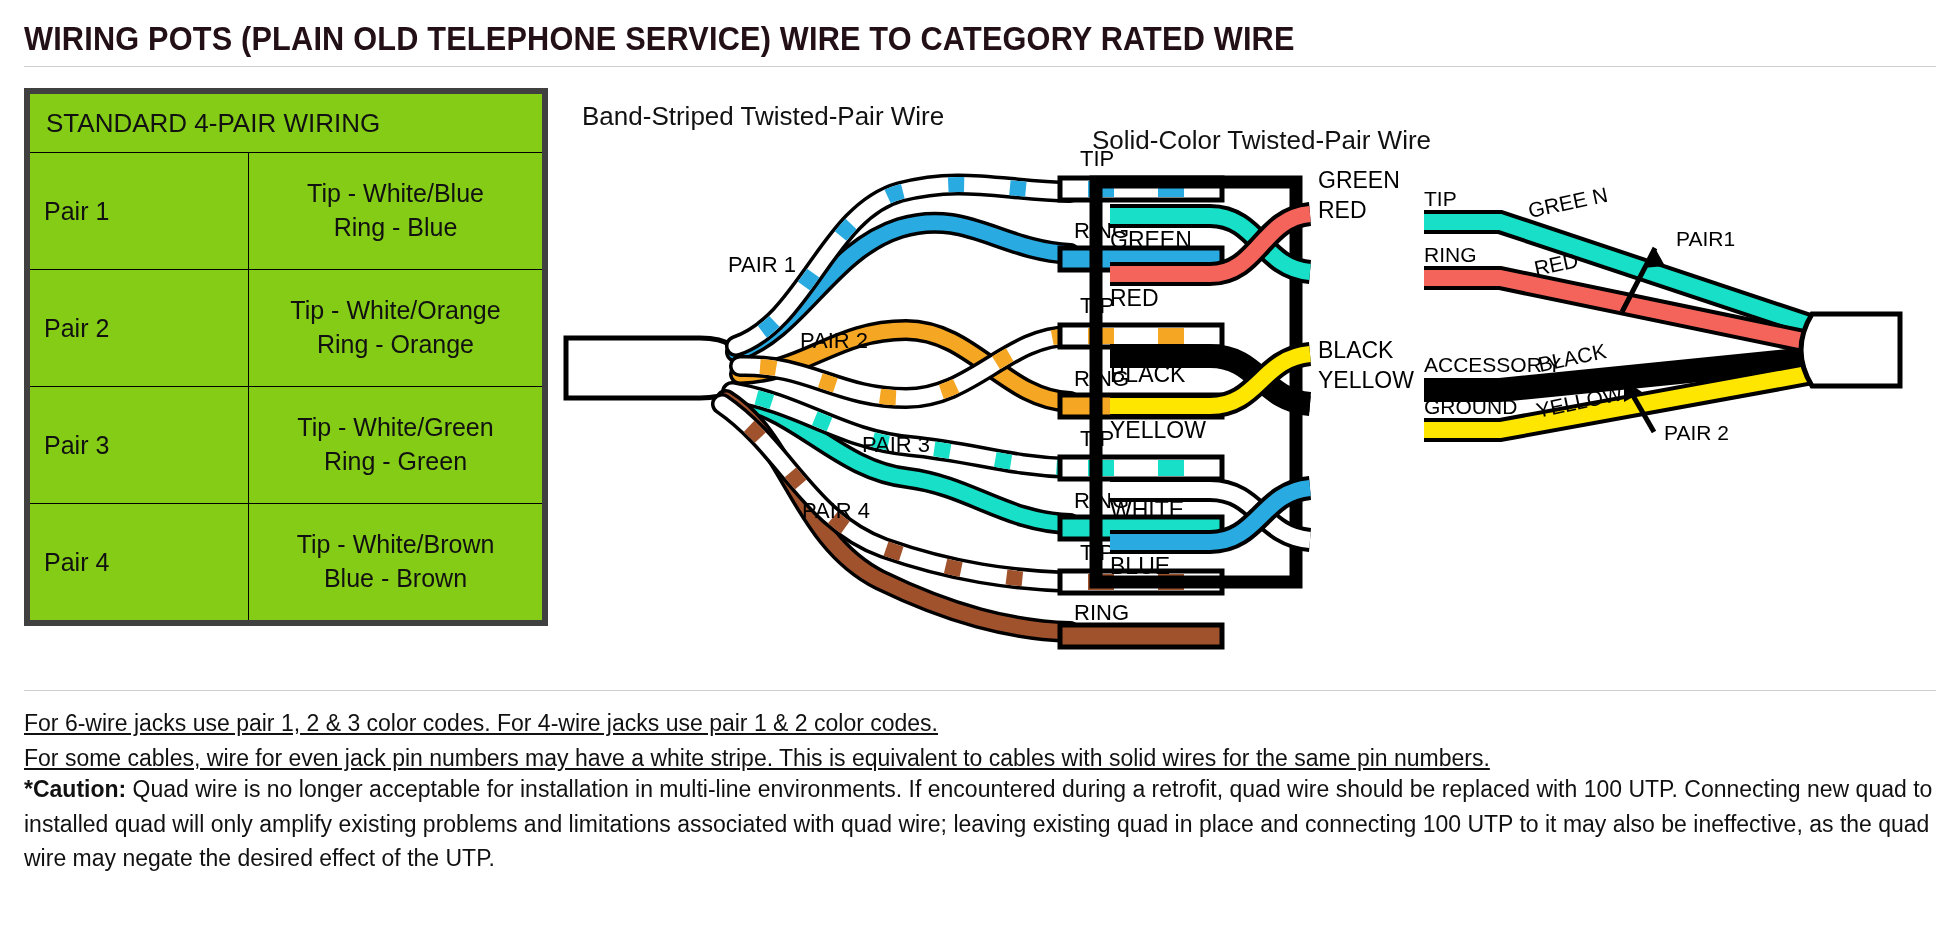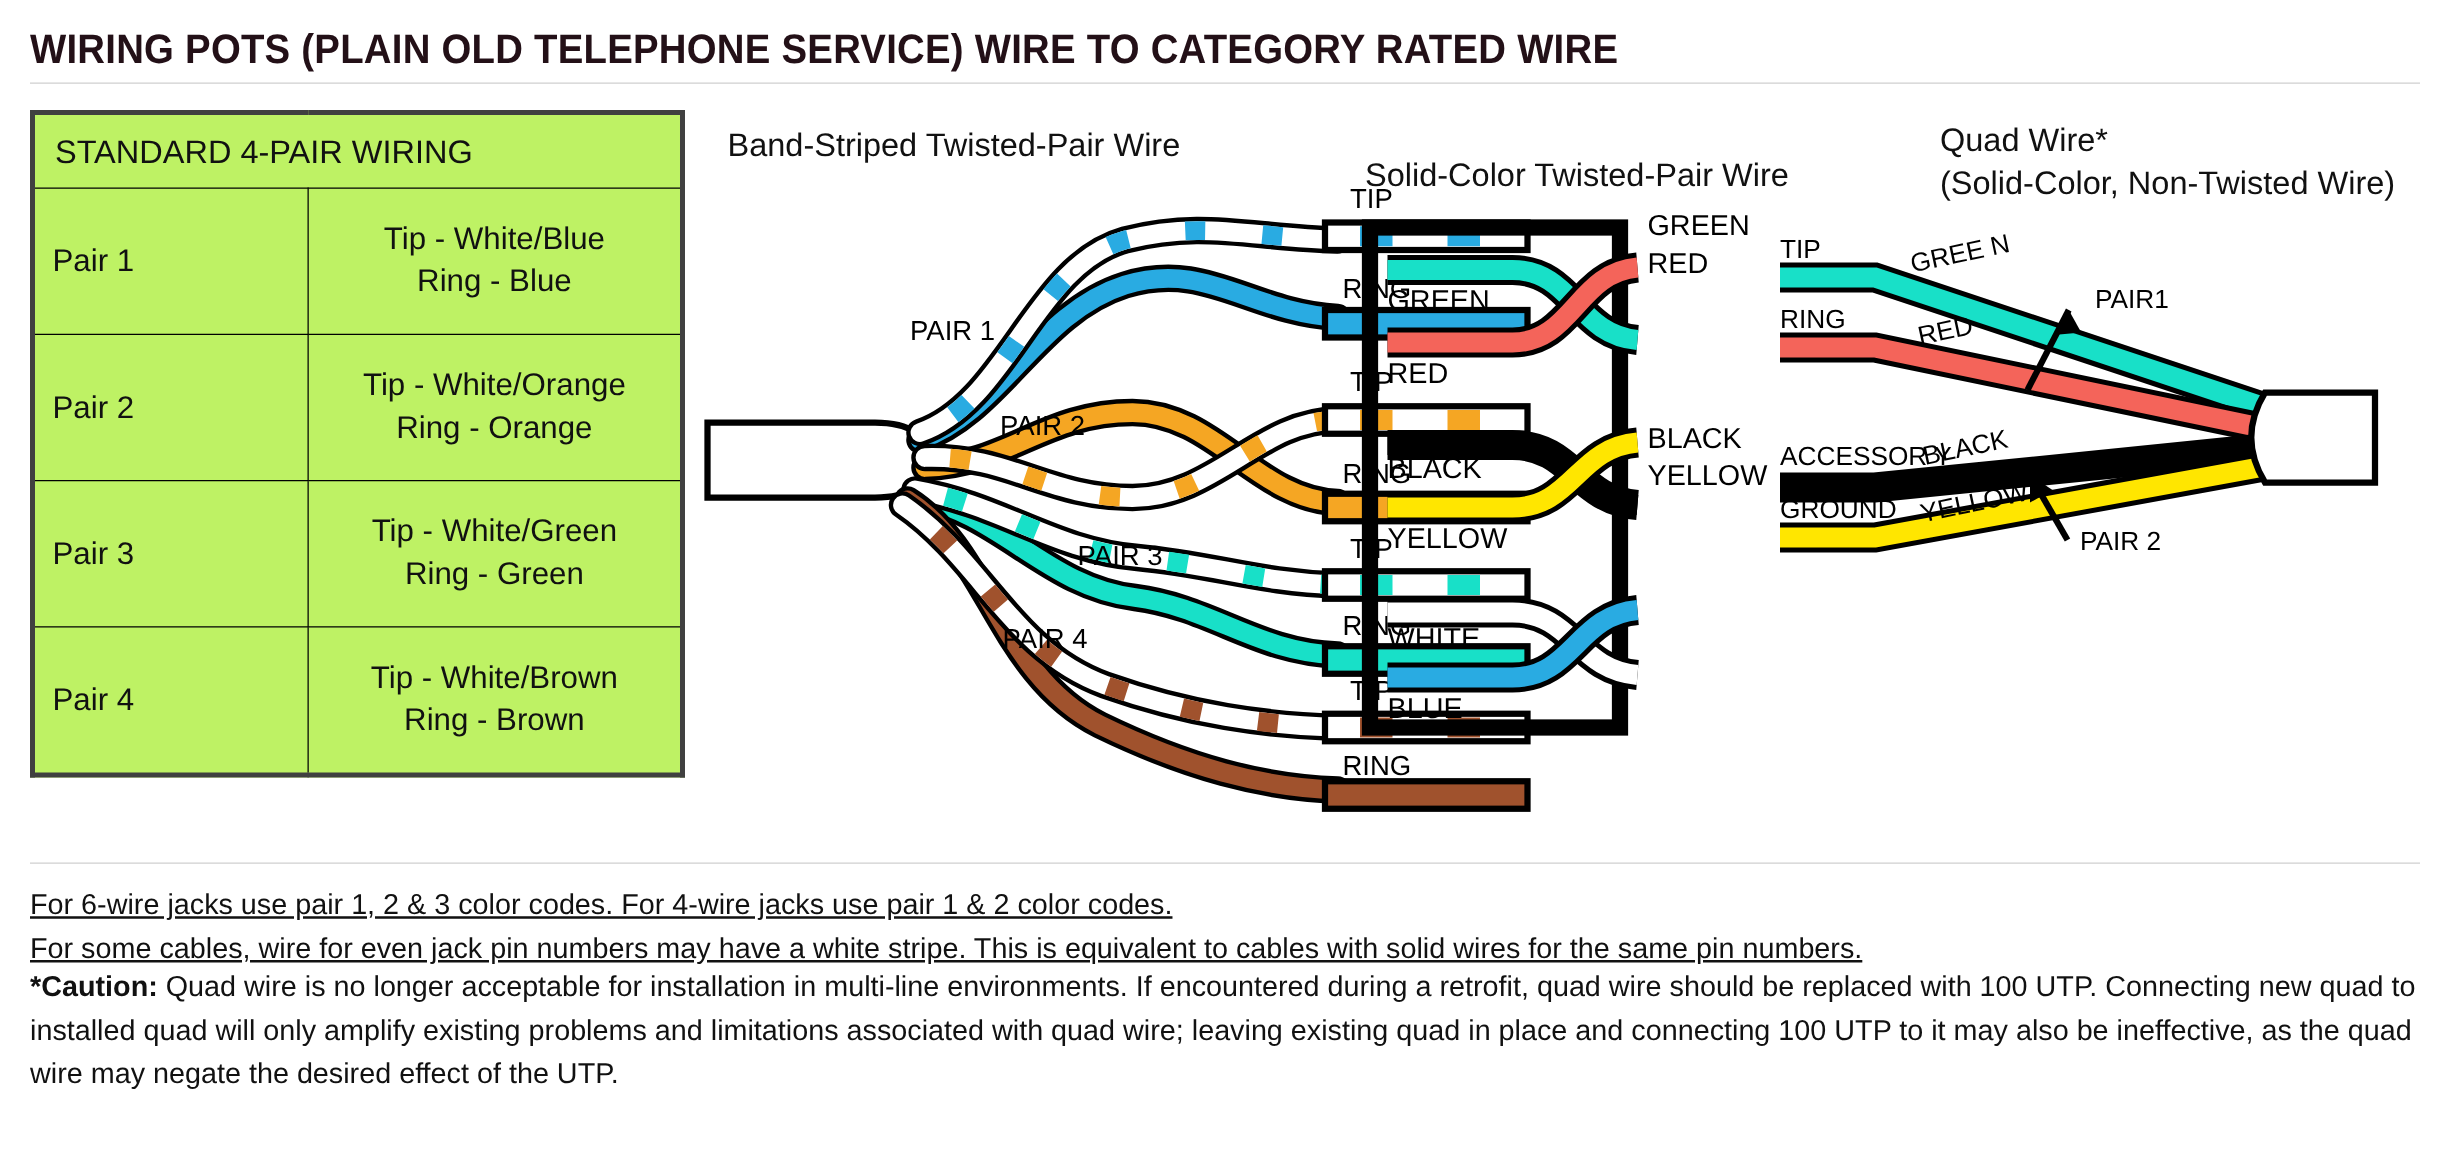--- a/index.html
+++ b/index.html
@@ -10,22 +10,22 @@
     position:absolute;left:24px;top:20px;
     font-weight:bold;font-size:33px;letter-spacing:.2px;
     transform:scaleX(.93);transform-origin:left top;
     white-space:nowrap;color:#231017;
   }
   .rule{position:absolute;left:24px;width:1912px;height:1px;background:#cfcfcf;}
   #rule-top{top:66px;}
   #rule-bottom{top:690px;}
 
   
-  .tbl{position:absolute;left:24px;top:88px;width:524px;border:4px solid #404040;
-       border-collapse:collapse;background:#bef264;}
+  .tbl{position:absolute;left:24px;top:88px;width:524px;border:6px solid #404040;
+       border-collapse:collapse;background:#84cc16;}
   .tbl td{border:1px solid #000;padding:0 14px;font-size:25px;vertical-align:middle;}
   .tbl .hdr{border:none;border-bottom:1px solid #000;height:58px;font-size:26px;padding-left:16px;}
   .tbl .c1{width:190px;height:116px;}
   .tbl .c2{height:116px;}
   .tbl .ln{display:block;line-height:1.35;text-align:center;}
 
   
   .cap{position:absolute;font-size:26px;white-space:nowrap;line-height:1.3;}
   #cap-band{left:582px;top:100px;}
   #cap-solid{left:1092px;top:100px;margin-top:24px;}
@@ -71,32 +71,28 @@
       <td class="c1">Pair 3</td>
       <td class="c2">
         <span class="ln">Tip - White/Green</span>
         <span class="ln">Ring - Green</span>
       </td>
     </tr>
     <tr>
       <td class="c1">Pair 4</td>
       <td class="c2">
         <span class="ln">Tip - White/Brown</span>
-        <span class="ln">Ring - Brown</span>
+        <span class="ln">Blue - Brown</span>
       </td>
     </tr>
   </tbody>
     </table>
 
   <div class="cap" id="cap-band">Band-Striped Twisted-Pair Wire</div>
   <div class="cap" id="cap-solid">Solid-Color Twisted-Pair Wire</div>
-  <div class="cap" id="cap-quad">
-    <span>Quad Wire*</span><br>
-    <span>(Solid-Color, Non-Twisted Wire)</span>
-  </div>
 
   <svg id="diagram" viewBox="0 0 1960 936" xmlns="http://www.w3.org/2000/svg">
     <defs>
 
       <clipPath id="clipAll">
           <rect x="0" y="0" width="1960" height="936"></rect>
         </clipPath>
     </defs>
 
     <g clip-path="url(#clipAll)">

